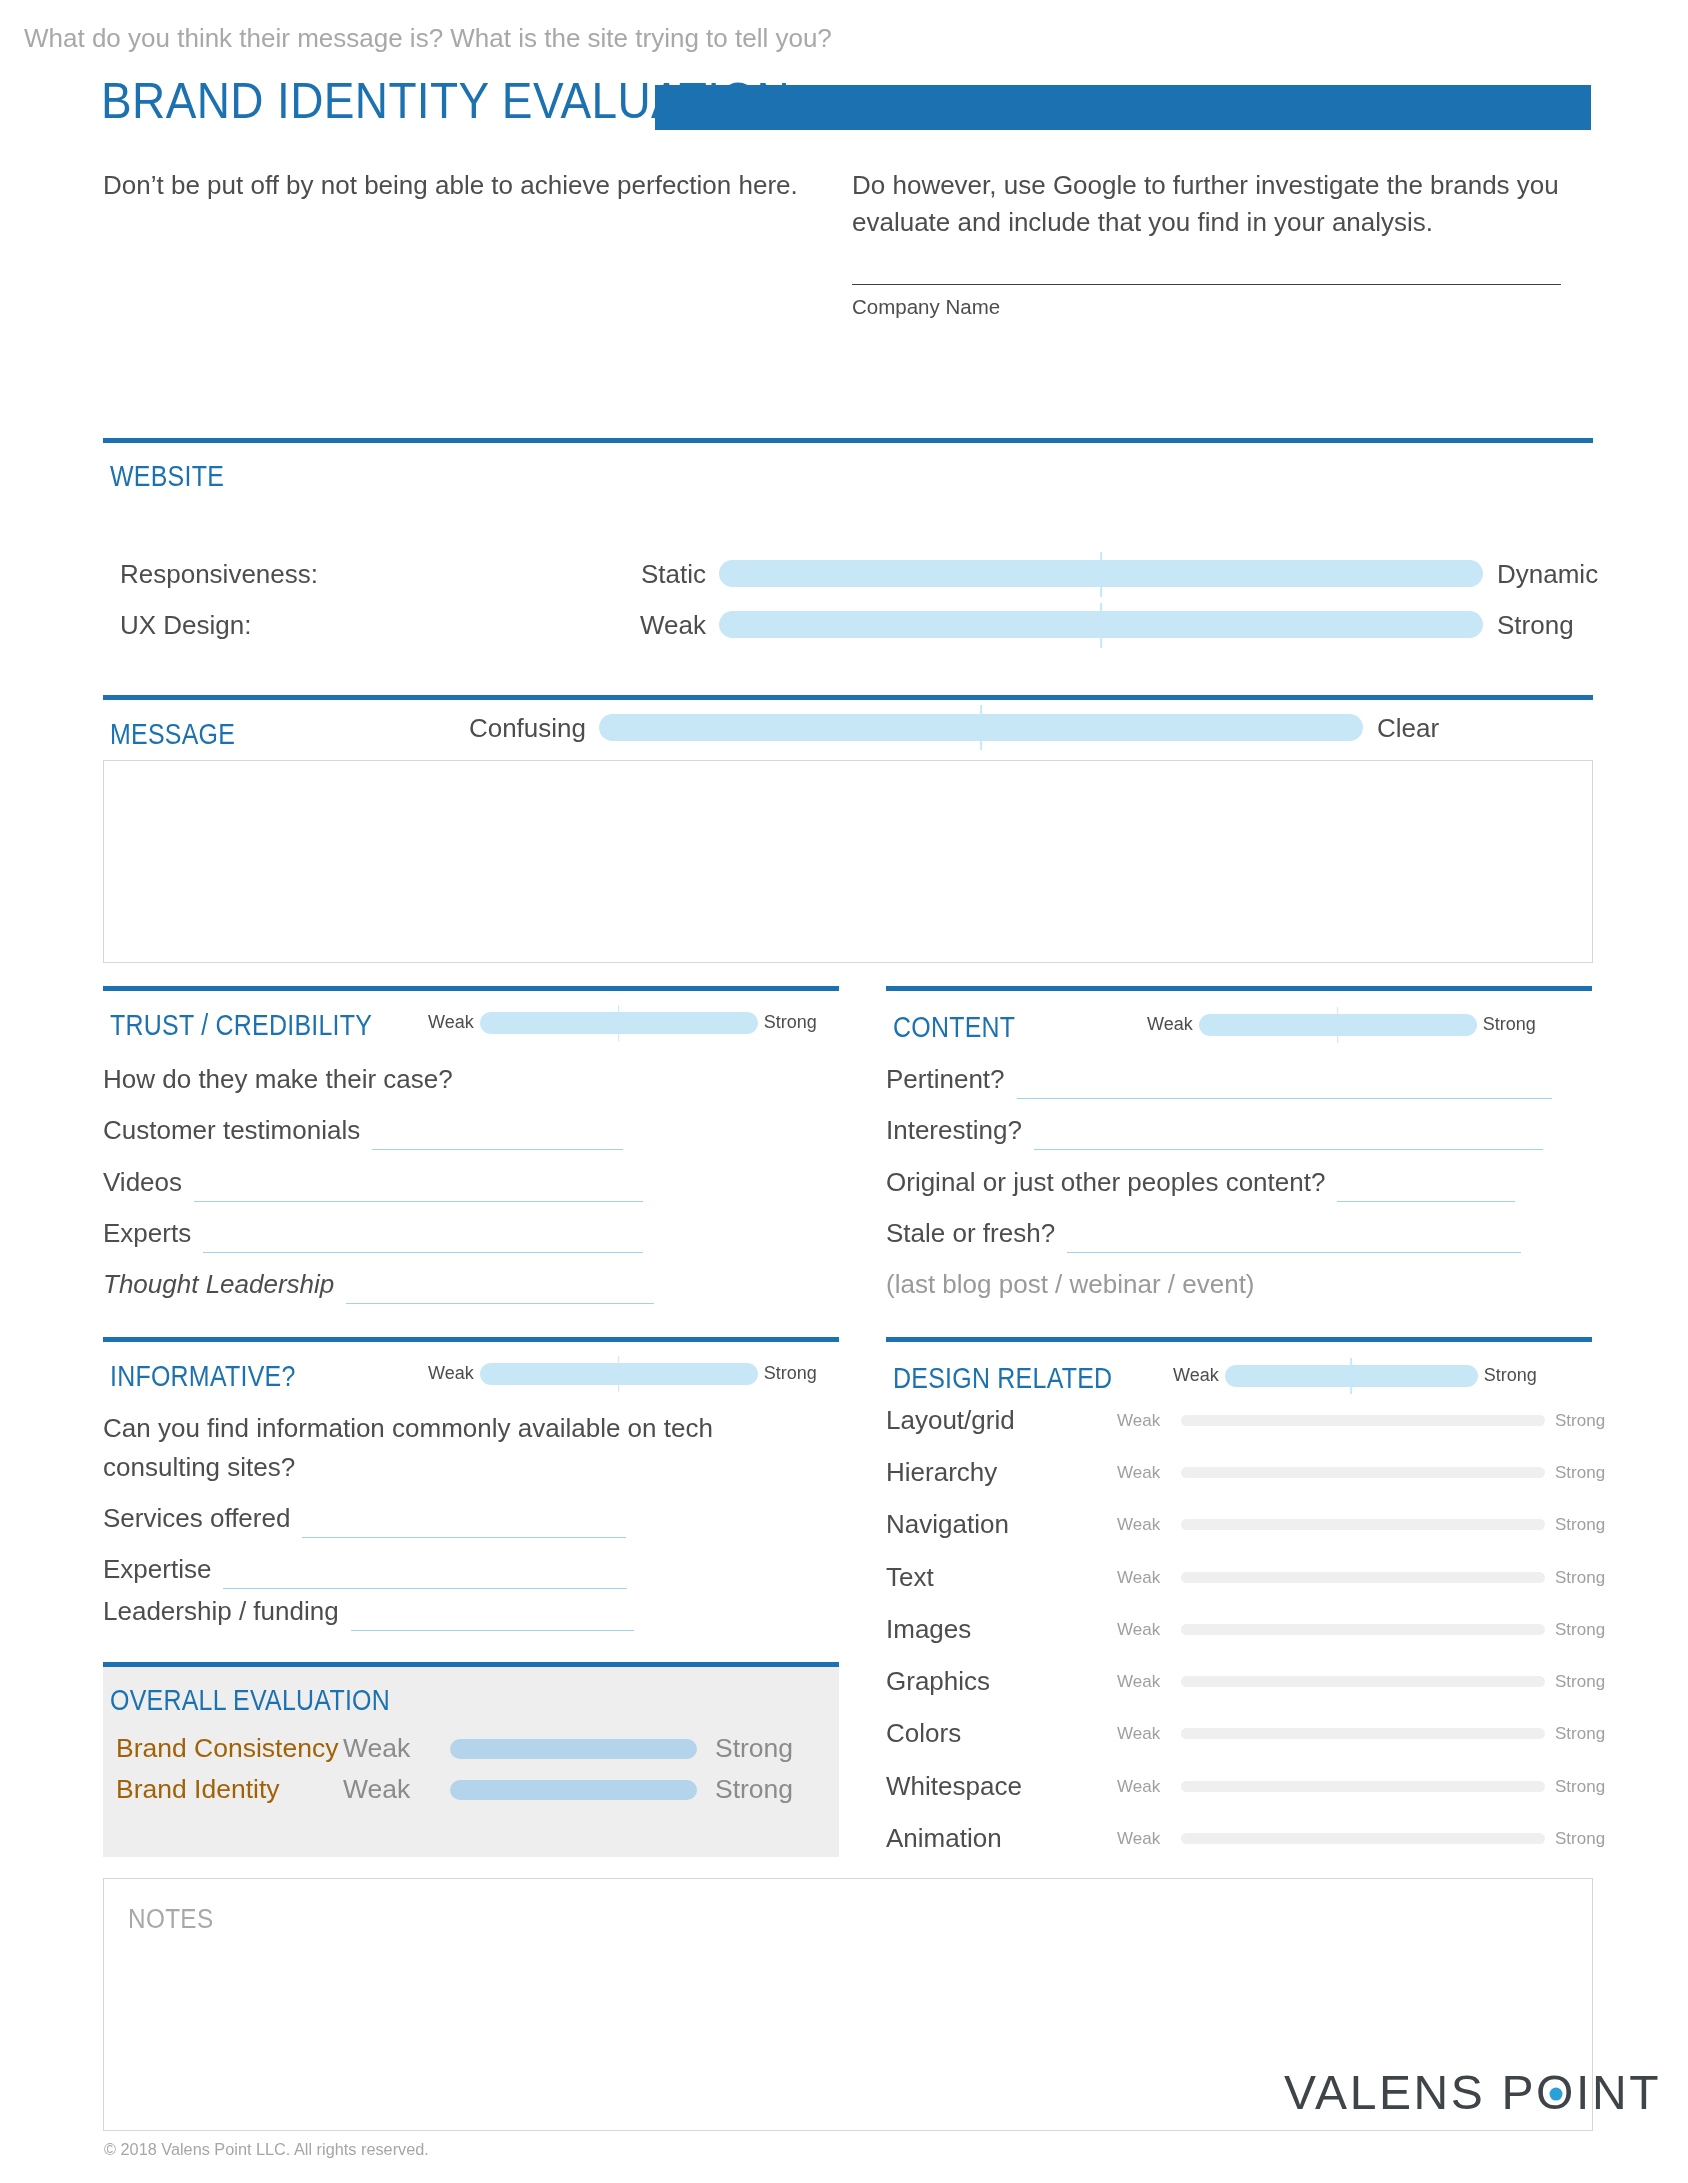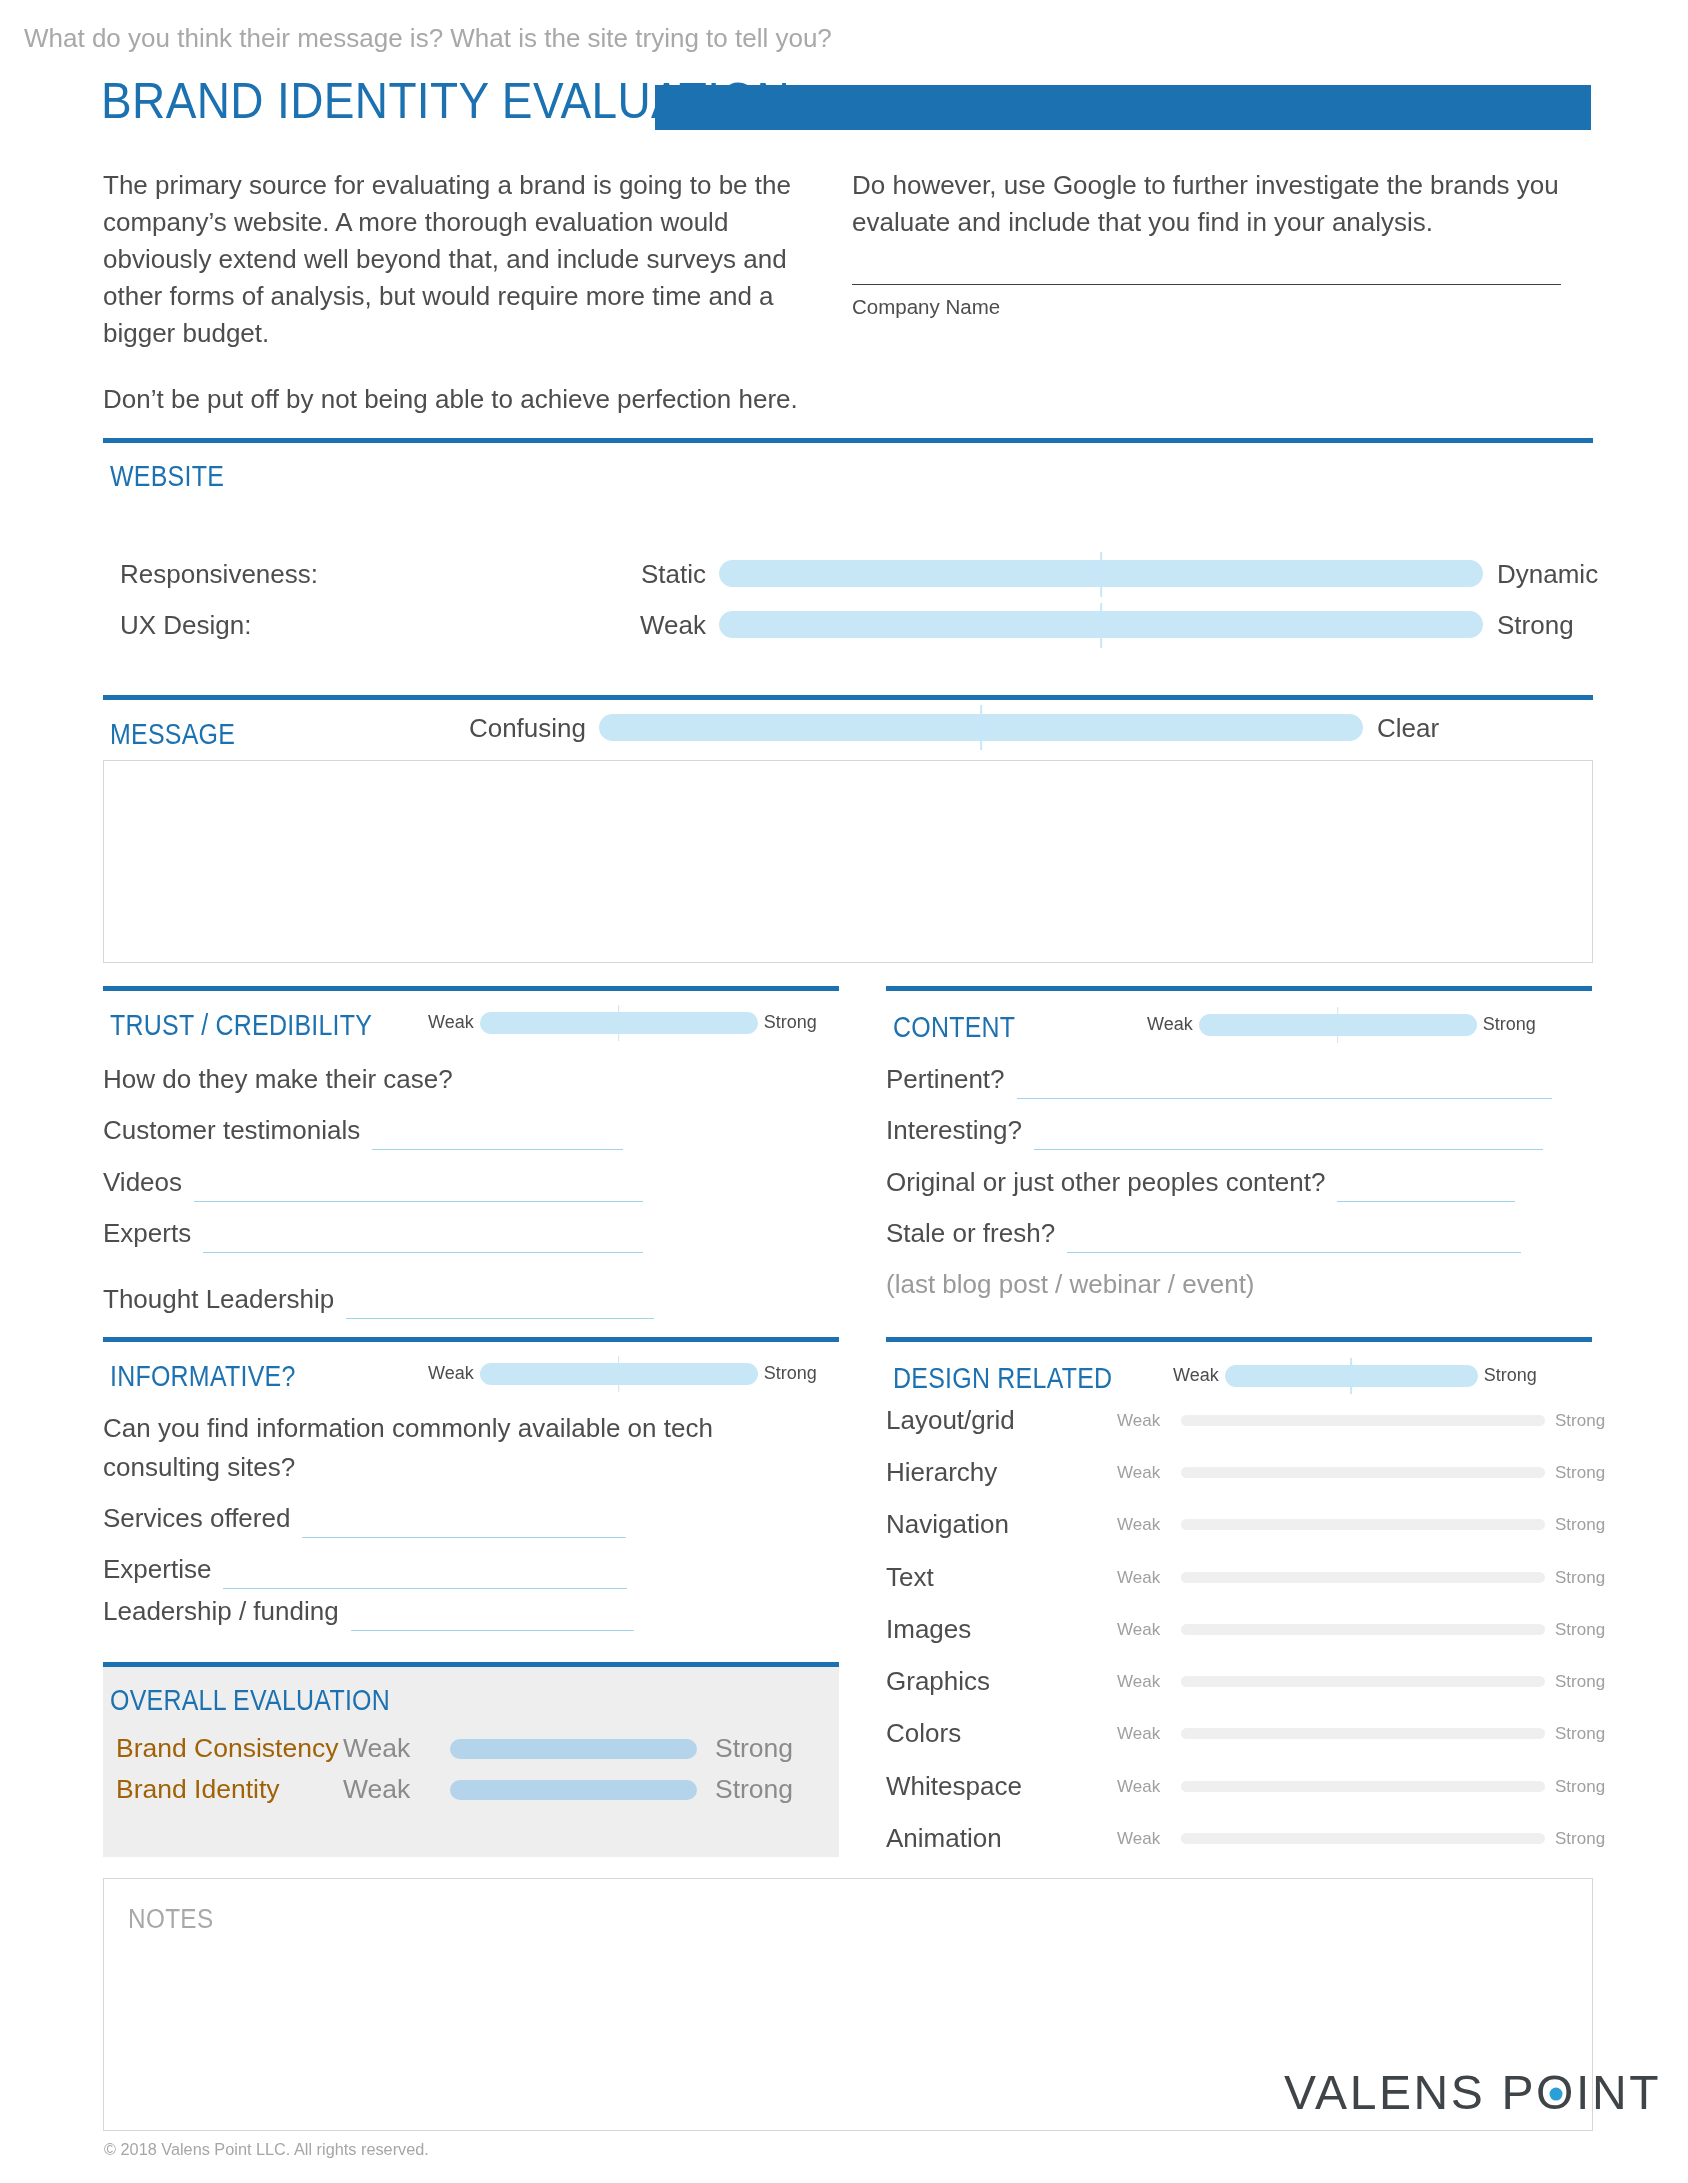--- a/index.html
+++ b/index.html
@@ -442,21 +442,20 @@
 <body>
 
 <div class="page">
 
   <div class="header">
     <div class="header-title">BRAND IDENTITY EVALUATION</div>
     <div class="header-bar"></div>
   </div>
 
   <div class="intro-left">
-    <p>The primary source for evaluating a brand is going to be the company’s website. A more thorough evaluation would obviously extend well beyond that, and include surveys and other forms of analysis, but would require more time and a bigger budget.</p>
     <p>Don’t be put off by not being able to achieve perfection here.</p>
   </div>
 
   <div class="intro-right">
     <p class="intro-right-text">Do however, use Google to further investigate the brands you evaluate and include that you find in your analysis.</p>
 
     <div class="field-block">
       <div class="field-line"></div>
       <div class="field-label">Company Name</div>
     </div>
@@ -508,21 +507,21 @@
     </div>
     <div class="wrow" style="top:51px;">
       <span class="wlabel">Customer testimonials</span><span class="wline" style="width:251px;"></span>
     </div>
     <div class="wrow" style="top:103px;">
       <span class="wlabel">Videos</span><span class="wline" style="width:449px;"></span>
     </div>
     <div class="wrow" style="top:154px;">
       <span class="wlabel">Experts</span><span class="wline" style="width:440px;"></span>
     </div>
-    <div class="wrow" style="top:220px;">
+    <div class="wrow" style="top:205px;font-style:italic;">
       <span class="wlabel">Thought Leadership</span><span class="wline" style="width:308px;"></span>
     </div>
   </div>
 
   <div class="rule" style="left:886px; top:986px; width:706px;"></div>
   <div class="sec-title" style="left:893px; top:1010px;">CONTENT</div>
   <div class="mini-slider-wrap" style="left:1147px; top:1010px;">
     <span class="endlab sm">Weak</span><span class="mini-slider"><span class="tick"></span></span><span class="endlab sm">Strong</span>
   </div>
 

